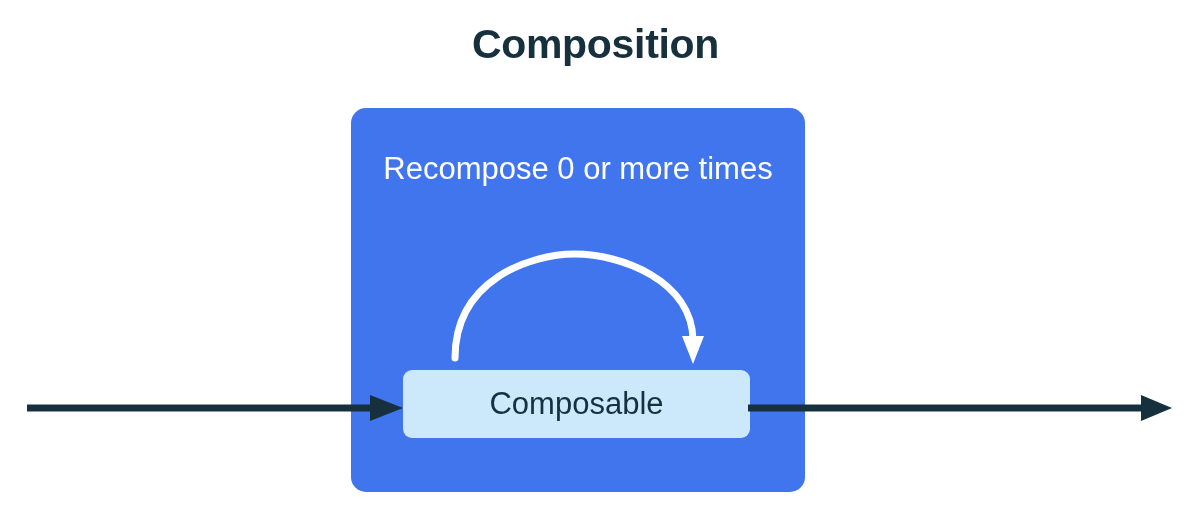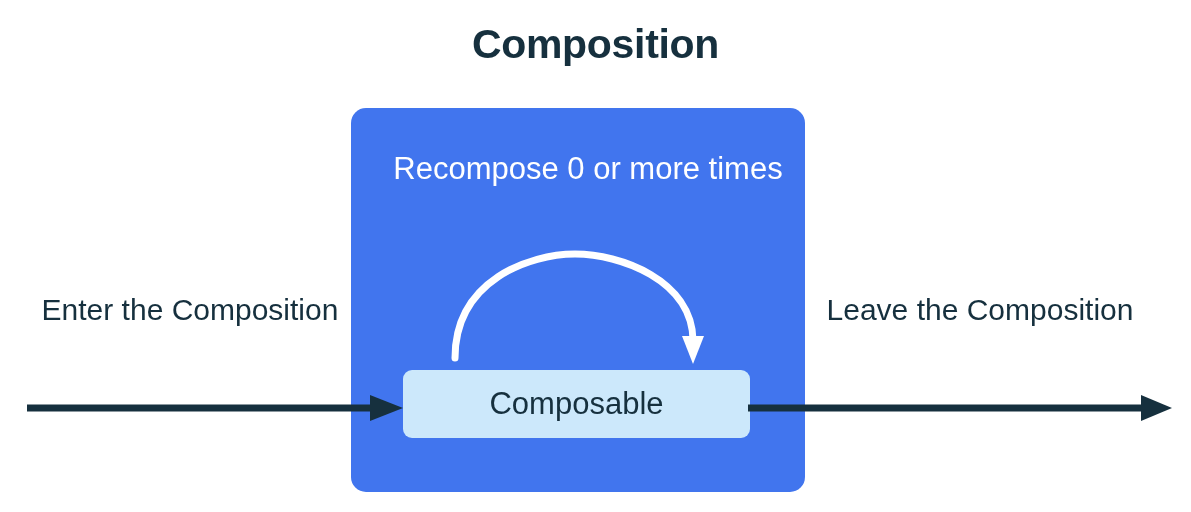--- a/index.html
+++ b/index.html
@@ -47,21 +47,20 @@
   #recompose-label {
     position: absolute;
     left: 351px;
     top: 148px;
     width: 454px;
     text-align: center;
     color: #ffffff;
     font-size: 31px;
     line-height: 41px;
     font-weight: normal;
-    padding-left: 10px;
   }
 
   
   #recompose-arrow {
     position: absolute;
     left: 430px;
     top: 240px;
     width: 290px;
     height: 130px;
   }
@@ -147,17 +146,15 @@
   <svg id="enter-arrow" viewBox="0 0 390 36">
     <line x1="7" y1="18" x2="353" y2="18" stroke="#16303e" stroke-width="7"></line>
     <polygon points="350,5 383,18 350,31" fill="#16303e"></polygon>
   </svg>
 
   <svg id="leave-arrow" viewBox="0 0 440 36">
     <line x1="8" y1="18" x2="404" y2="18" stroke="#16303e" stroke-width="7"></line>
     <polygon points="401,5 432,18 401,31" fill="#16303e"></polygon>
   </svg>
 
-  <div id="enter-caption" class="side-caption">Enter the Composition</div>
 
-  <div id="leave-caption" class="side-caption">Leave the Composition</div>
 
 </div>
 
 </body></html>

